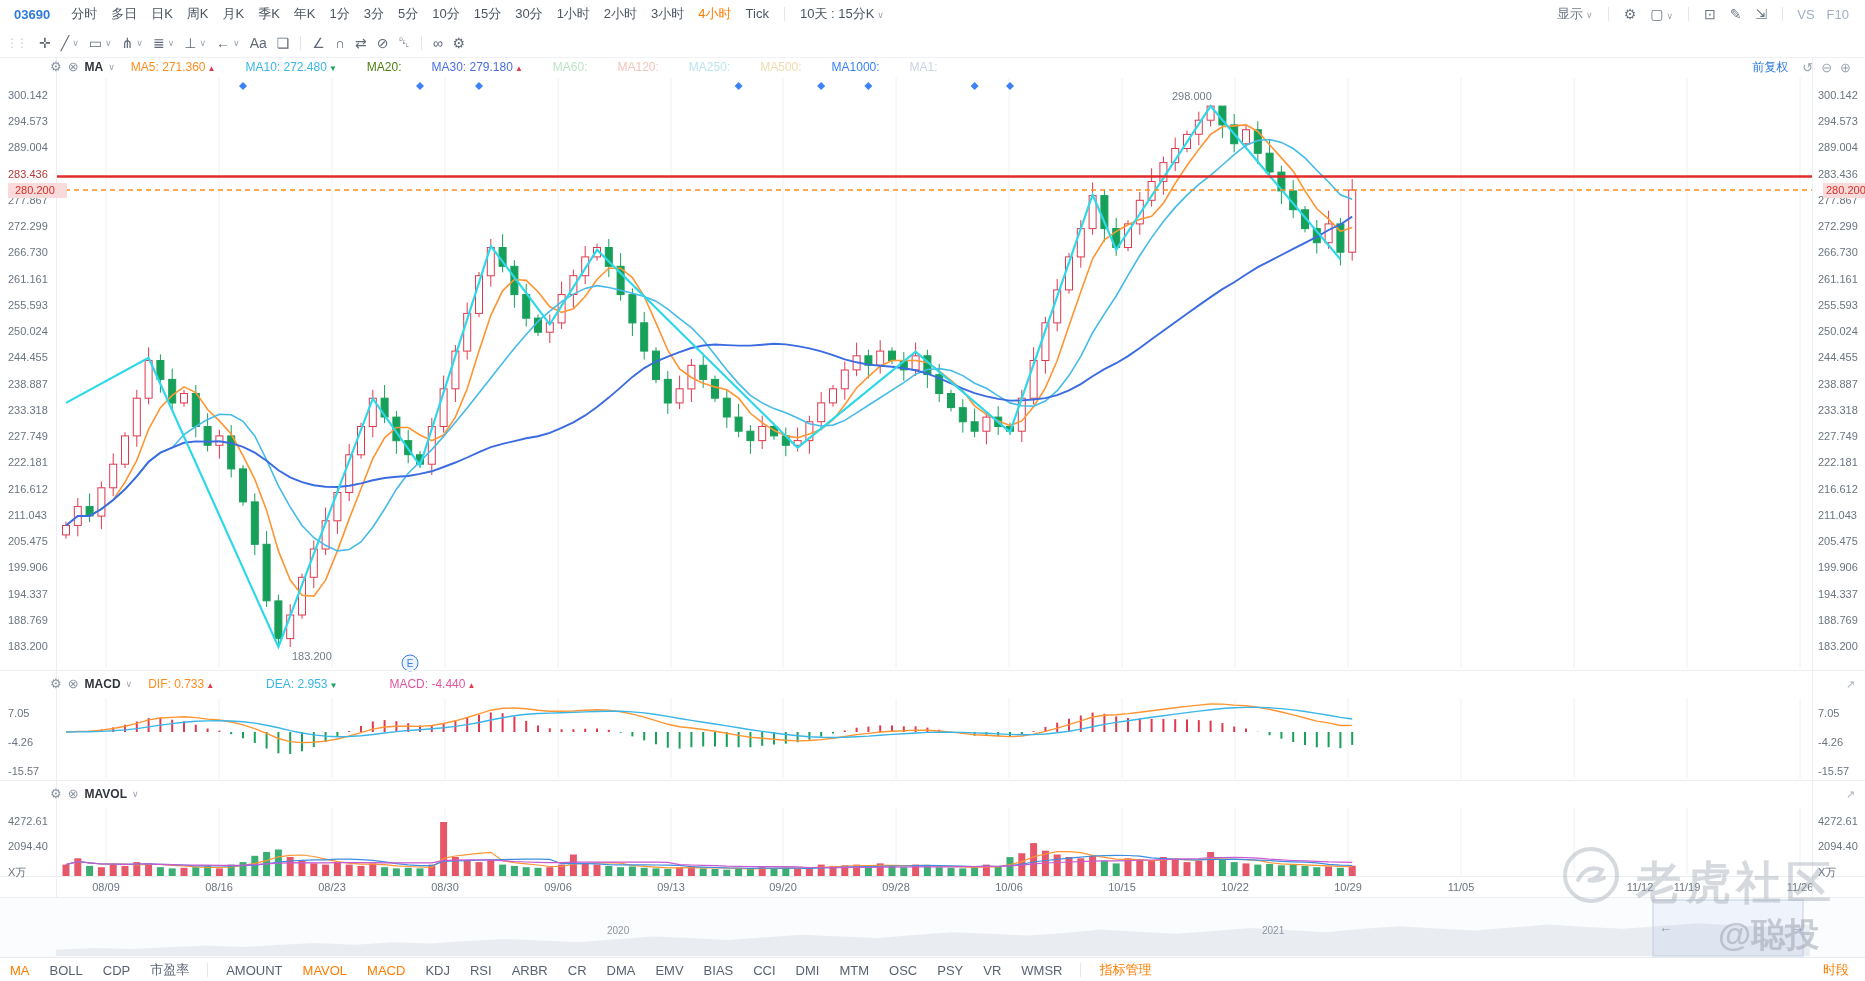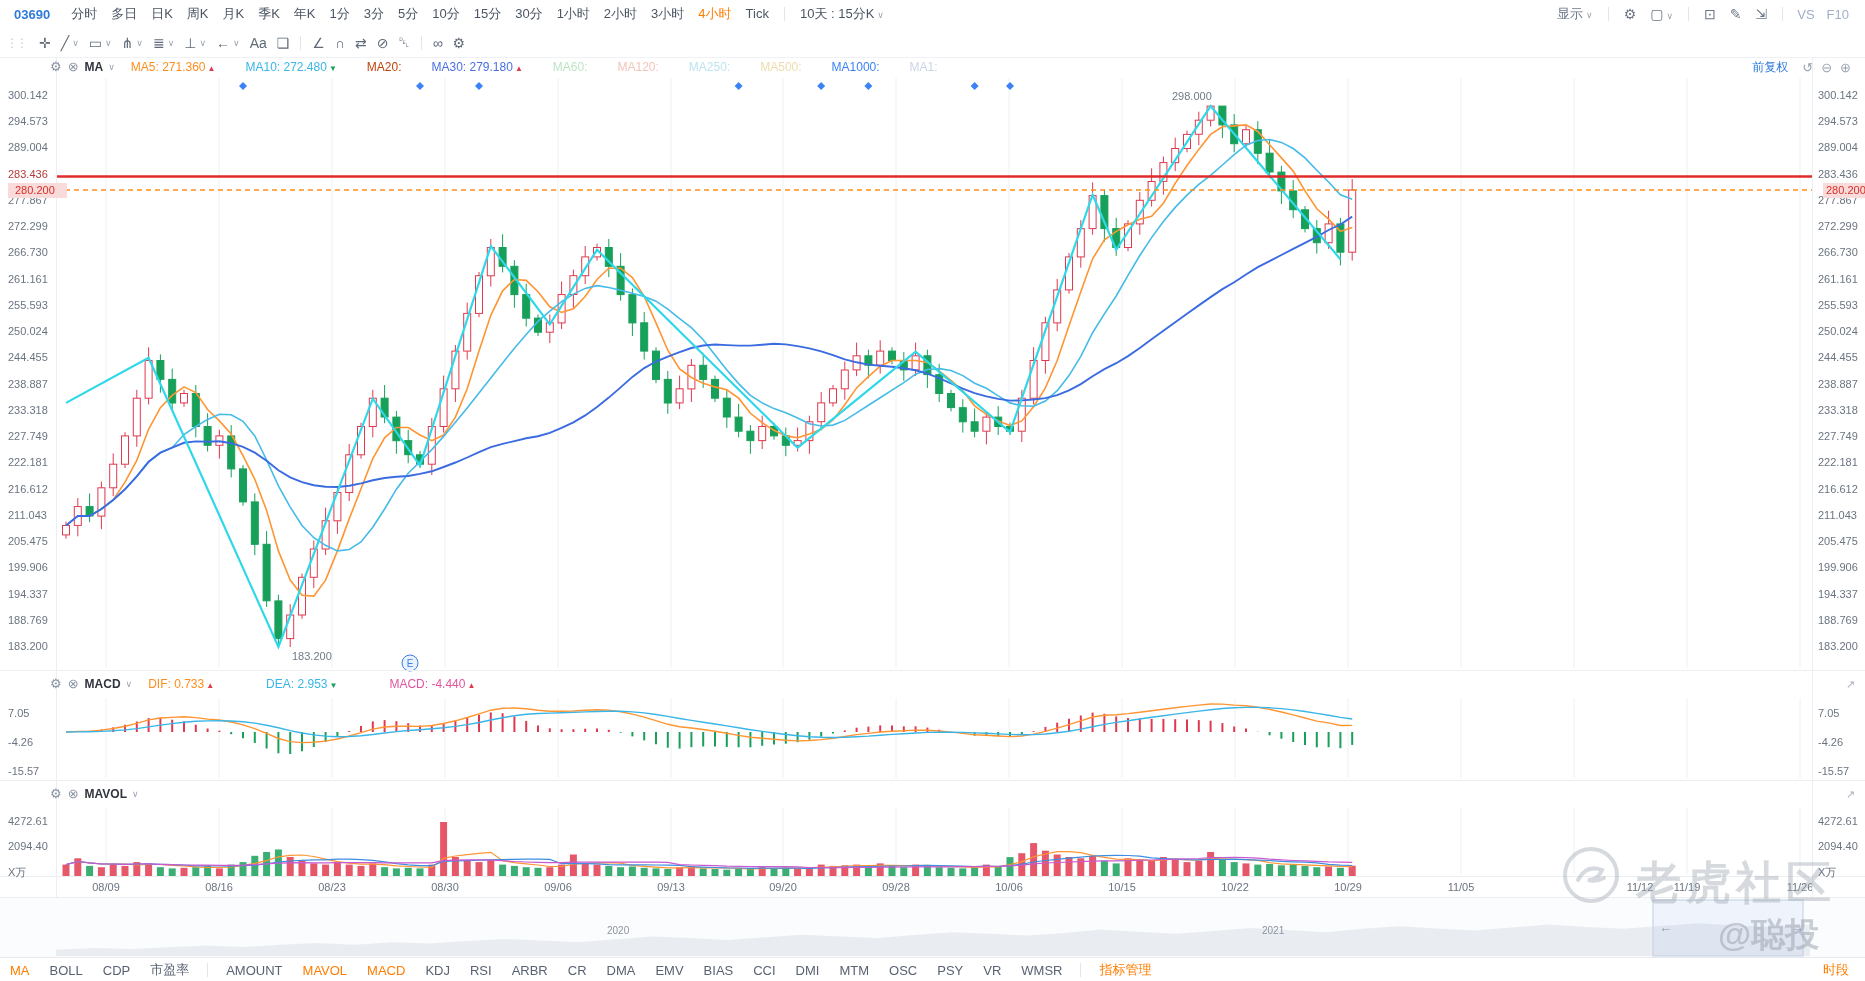--- a/index.html
+++ b/index.html
@@ -683,21 +683,21 @@
   </div>
 
   <div id="ma-legend" class="legend">
     <span class="ic">⚙</span>
     <span class="ic">⊗</span>
     <span class="iname">MA</span>
     <span class="caret" style="margin-right:16px">∨</span>
     <span id="ma-items" style="display:flex;align-items:center;">
         <span class="item" style="color:#ff8d1e">MA5: 271.360<span class="arrow-up">▲</span></span>
         <span class="item" style="color:#38b6e8">MA10: 272.480<span class="arrow-down">▼</span></span>
-        <span class="item" style="color:#c2410c">MA20:</span>
+        <span class="item" style="color:#4d7c0f">MA20:</span>
         <span class="item" style="color:#4a6fe3">MA30: 279.180<span class="arrow-up">▲</span></span>
         <span class="item" style="color:#bfe3c5">MA60:</span>
         <span class="item" style="color:#f2c4bc">MA120:</span>
         <span class="item" style="color:#bde4ef">MA250:</span>
         <span class="item" style="color:#efdcae">MA500:</span>
         <span class="item" style="color:#3b82f6">MA1000:</span>
         <span class="item" style="color:#cbd4e4">MA1:</span>
       </span>
   </div>
   <div id="adjust-cluster">

